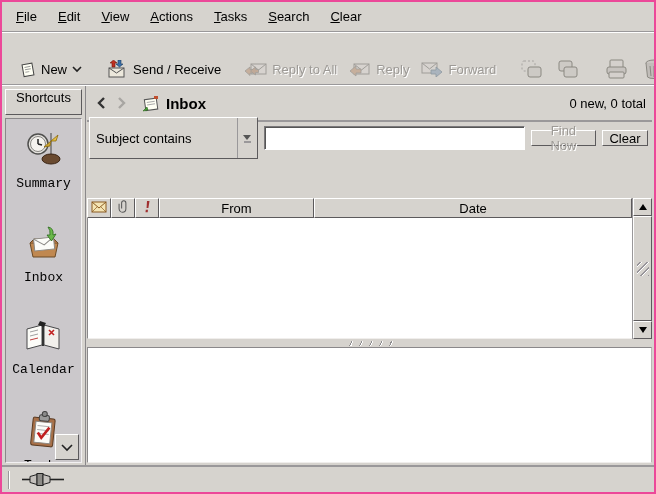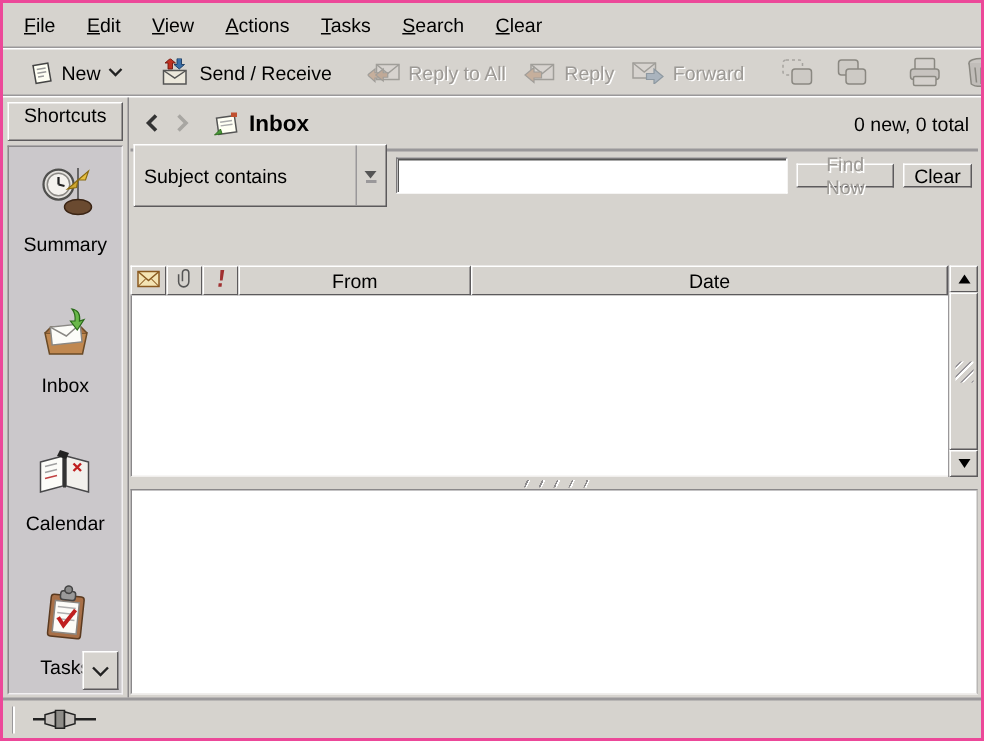--- a/index.html
+++ b/index.html
@@ -10,21 +10,21 @@
             border:2px solid #ec4899; display:flex; flex-direction:column; overflow:hidden; }
 
   .groove { height:2px; background:linear-gradient(#9a989a 50%, #ffffff 50%); flex:none; }
 
   
   .menubar { height:29px; display:flex; align-items:center; padding-left:12px; flex:none; }
   .menu-item { display:inline-block; margin-right:17px; padding:3px 2px; cursor:default; }
   .menu-item::first-letter { text-decoration:underline; }
 
   
-  .toolbar { height:30px; display:flex; align-items:center; padding:0 4px; flex:none; position:relative; }
+  .toolbar { height:30px; display:flex; align-items:center; padding:0 4px; flex:none; position:relative;margin-top:21px; }
   .grippy { width:7px; height:24px; margin:0 6px 0 1px;
             background:repeating-linear-gradient(135deg,#98959a 0 1px,transparent 1px 4px); }
   .tbtn { display:flex; align-items:center; gap:5px; padding:2px 5px; border:1px solid transparent; }
   .tbtn .lbl { white-space:nowrap; }
   .tbtn.disabled .lbl { color:#9d9a96; text-shadow:1px 1px 0 #fff; }
   .tsep { width:2px; height:22px; margin:0 6px;
           background:linear-gradient(90deg,#9a989a 50%,#fff 50%); }
   .ticon { display:inline-flex; }
 
   
@@ -33,21 +33,21 @@
   
   .sidebar { width:84px; flex:none; display:flex; flex-direction:column; padding:3px 3px 2px 3px; border-right:1px solid #8a888a; }
   .shortcuts-btn { height:26px; background:#d6d3ce; border-top:1px solid #fff; border-left:1px solid #fff;
                    border-right:1px solid #5c5a5c; border-bottom:1px solid #5c5a5c;
                    display:flex; align-items:flex-start; justify-content:center; flex:none; }
   .shortcut-panel { flex:1; margin-top:3px; background:#cbc8cb; position:relative;
                     border-top:1px solid #8a888a; border-left:1px solid #8a888a;
                     border-right:1px solid #f2f0f2; border-bottom:1px solid #f2f0f2;
                     display:flex; flex-direction:column; align-items:center; padding-top:12px; overflow:hidden; }
   .shortcut { display:flex; flex-direction:column; align-items:center; margin-bottom:34px; }
-  .shortcut .slabel { margin-top:6px; }
+  .shortcut .slabel { margin-top:6px;font-family:Liberation Mono, monospace; }
   .scroll-down-btn { position:absolute; right:2px; bottom:2px; width:24px; height:26px; background:#d6d3ce;
                      border-top:1px solid #fff; border-left:1px solid #fff;
                      border-right:1px solid #5c5a5c; border-bottom:1px solid #5c5a5c;
                      display:flex; align-items:center; justify-content:center; }
 
   
   .main { flex:1; display:flex; flex-direction:column; min-width:0; padding:0 2px 2px 1px; }
 
   .folder-header { height:34px; display:flex; align-items:center; padding:0 6px; flex:none; }
   .nav-arrow { width:16px; height:18px; display:flex; align-items:center; justify-content:center; margin-right:4px; }

